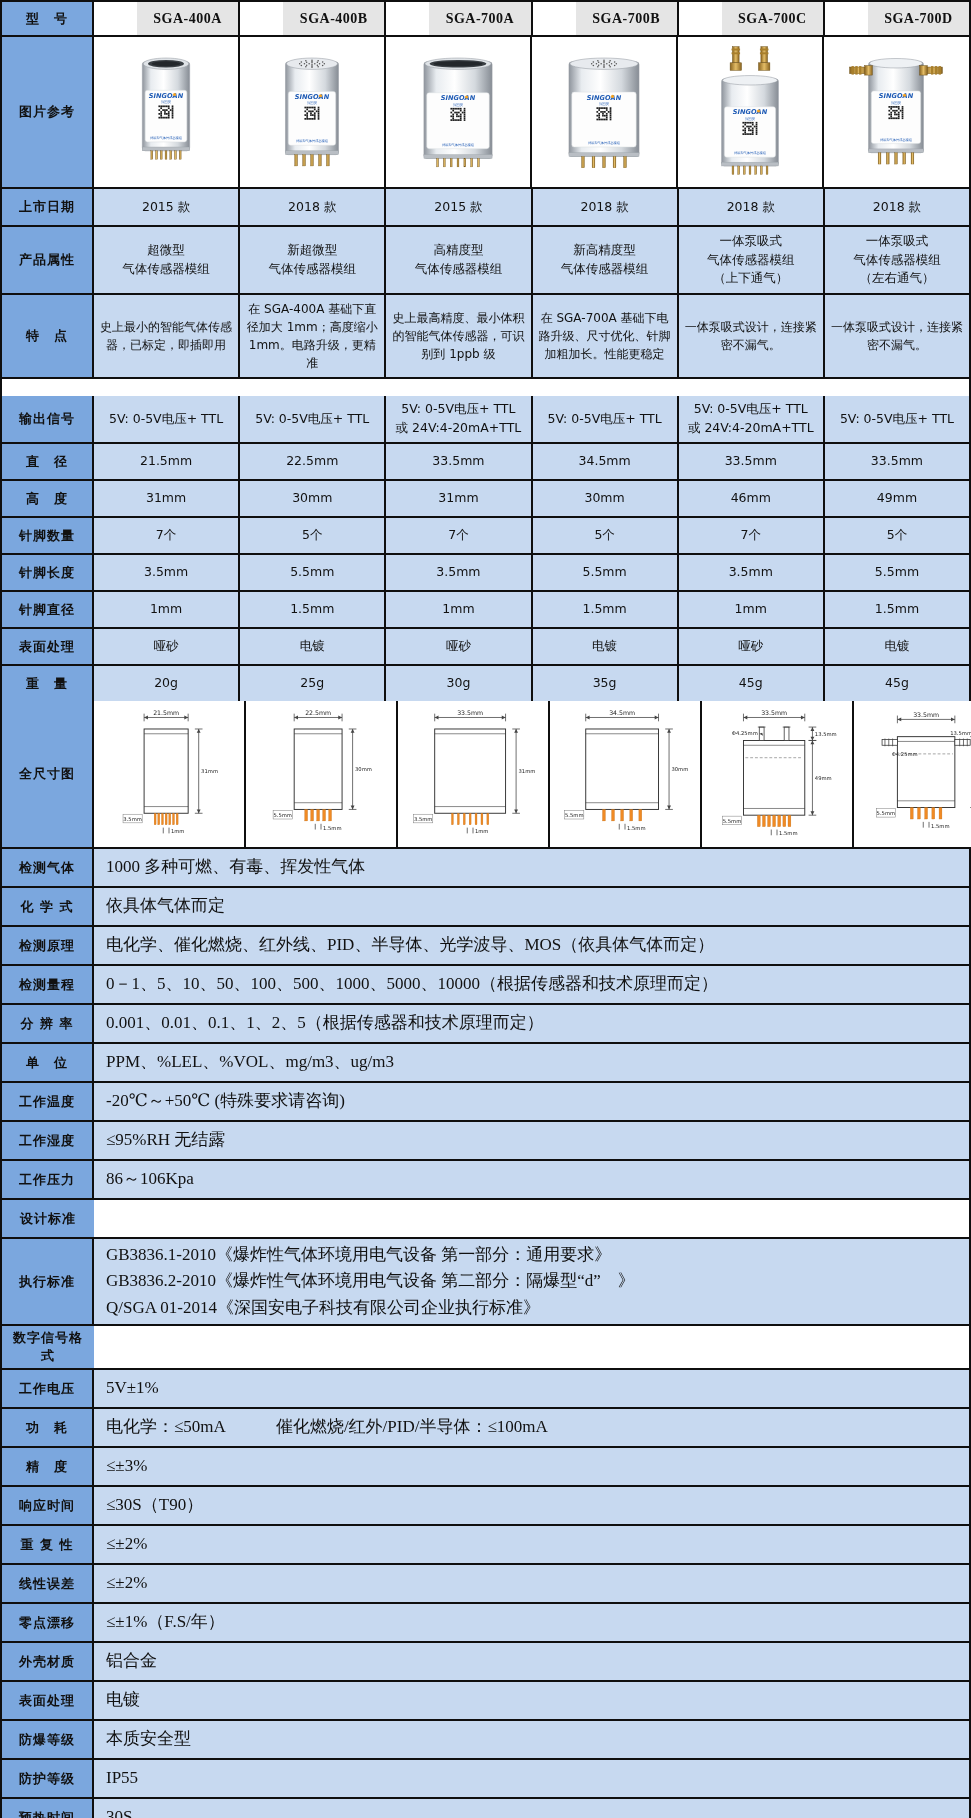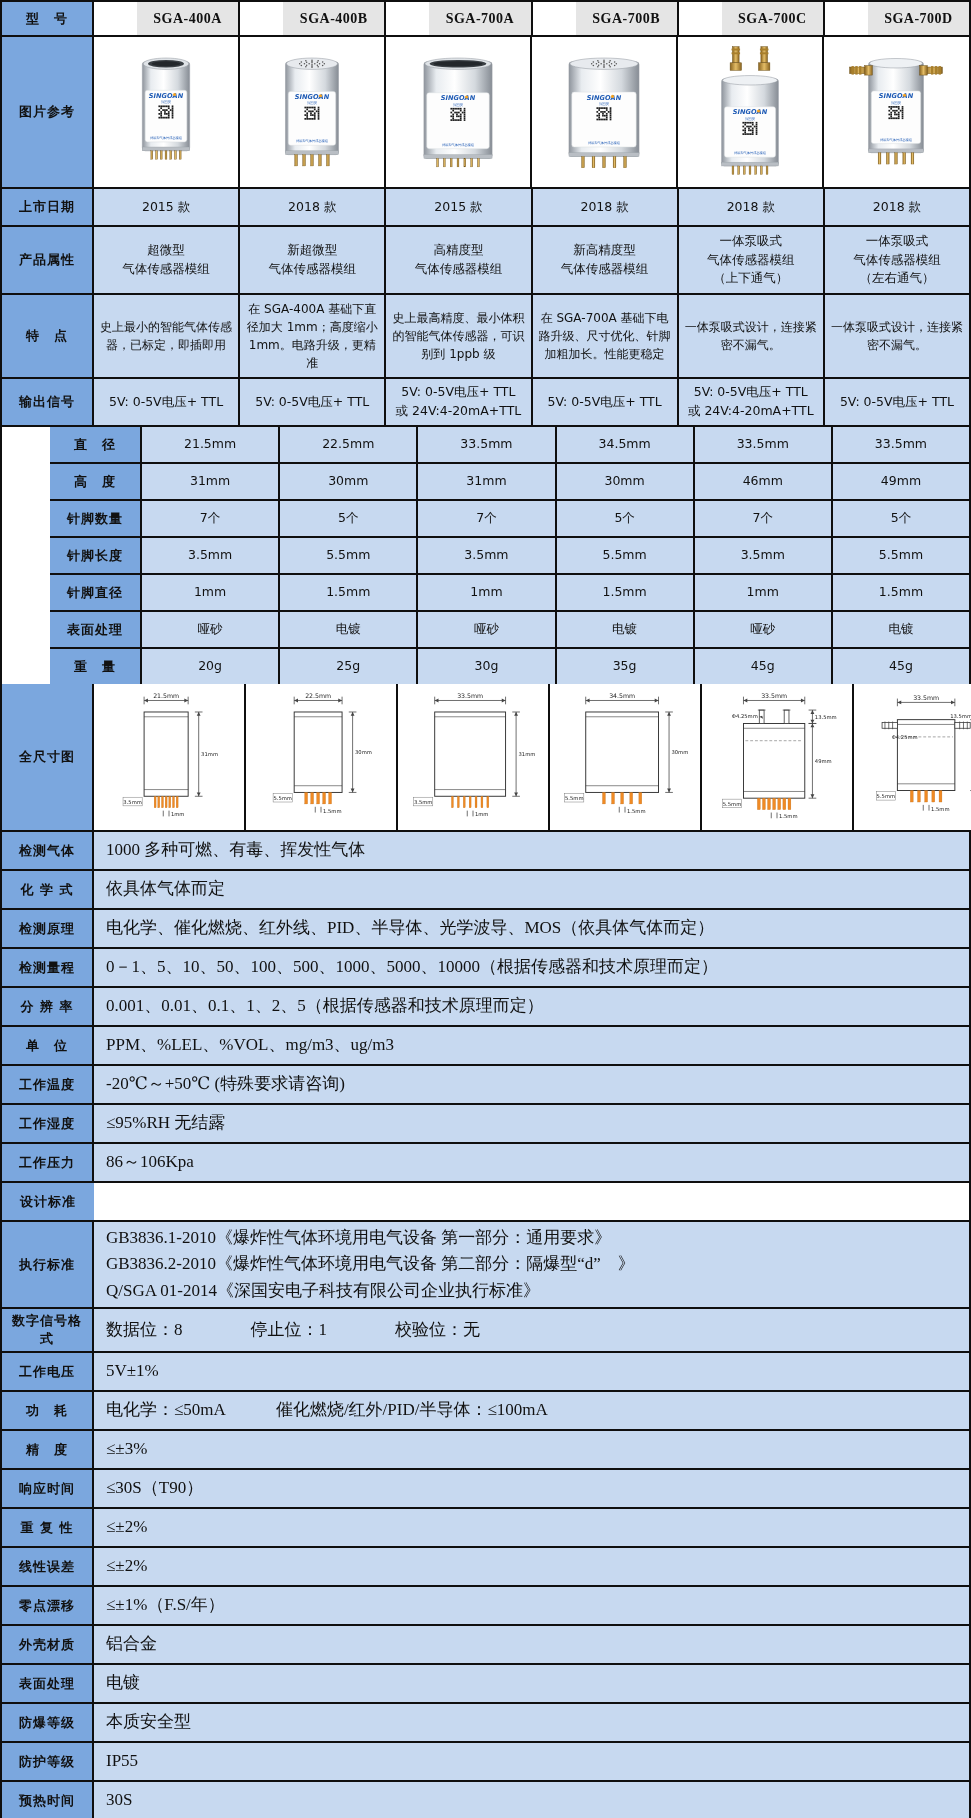--- a/index.html
+++ b/index.html
@@ -13,22 +13,22 @@
   .cell:last-child{border-right:none;}
   .label{flex:0 0 92px;background:#7ba7de;font-weight:bold;font-size:13px;letter-spacing:1px;white-space:pre-line;}
   .data{flex:1 1 0;background:#c7d9f0;font-size:12.5px;line-height:1.5;white-space:pre-line;}
   .model{flex:1 1 0;background:#e5e5e5;font-family:"Liberation Serif","DejaVu Serif",serif;
          font-weight:bold;font-size:14px;letter-spacing:.5px;}
   .white{background:#ffffff;}
   .wide{flex:1 1 0;background:#c7d9f0;align-items:flex-start;justify-content:center;text-align:left;
         padding-left:12px;font-family:"Liberation Serif","DejaVu Serif",serif;font-size:17px;line-height:1.55;white-space:pre-line;}
   .header-row{min-height:33px;gap:43px;}
   .image-row{min-height:150px;}
-  .r-0{min-height:36px;} .r-1{min-height:66px;} .r-2{min-height:82px;} .r-3{min-height:46px;}
-  .r-4,.r-5,.r-6,.r-7,.r-8,.r-9,.r-10{min-height:35px;margin-left:48px;}
+  .r-0{min-height:36px;} .r-1{min-height:66px;} .r-2{min-height:82px;} .r-3{min-height:46px;margin-top:17px;}
+  .r-4,.r-5,.r-6,.r-7,.r-8,.r-9,.r-10{min-height:35px;}
   .r-2 .data{font-size:12px;padding:3px 6px;}
   .diagram-row{min-height:146px;}
   .full{min-height:37px;}
   svg text{font-family:"DejaVu Sans","Liberation Sans",sans-serif;}
   .dl{stroke:#444;stroke-width:.8;fill:none;}
   .df{fill:#444;}
   .dt{font-size:6.5px;fill:#222;}
   .ds{font-size:5.5px;fill:#222;}
 </style>
 </head>
@@ -877,21 +877,20 @@
         <div class="cell wide">86～106Kpa</div>
       </div><div class="row full">
         <div class="cell label">设计标准</div>
       </div><div class="row full">
         <div class="cell label">执行标准</div>
         <div class="cell wide">GB3836.1-2010《爆炸性气体环境用电气设备 第一部分：通用要求》
 GB3836.2-2010《爆炸性气体环境用电气设备 第二部分：隔爆型“d”　》
 Q/SGA 01-2014《深国安电子科技有限公司企业执行标准》</div>
       </div><div class="row full">
         <div class="cell label">数字信号格式</div>
-        <div class="cell wide">数据位：8　　　　停止位：1　　　　校验位：无</div>
       </div><div class="row full">
         <div class="cell label">工作电压</div>
         <div class="cell wide">5V±1%</div>
       </div><div class="row full">
         <div class="cell label">功　耗</div>
         <div class="cell wide">电化学：≤50mA　　　催化燃烧/红外/PID/半导体：≤100mA</div>
       </div><div class="row full">
         <div class="cell label">精　度</div>
         <div class="cell wide">≤±3%</div>
       </div><div class="row full">

